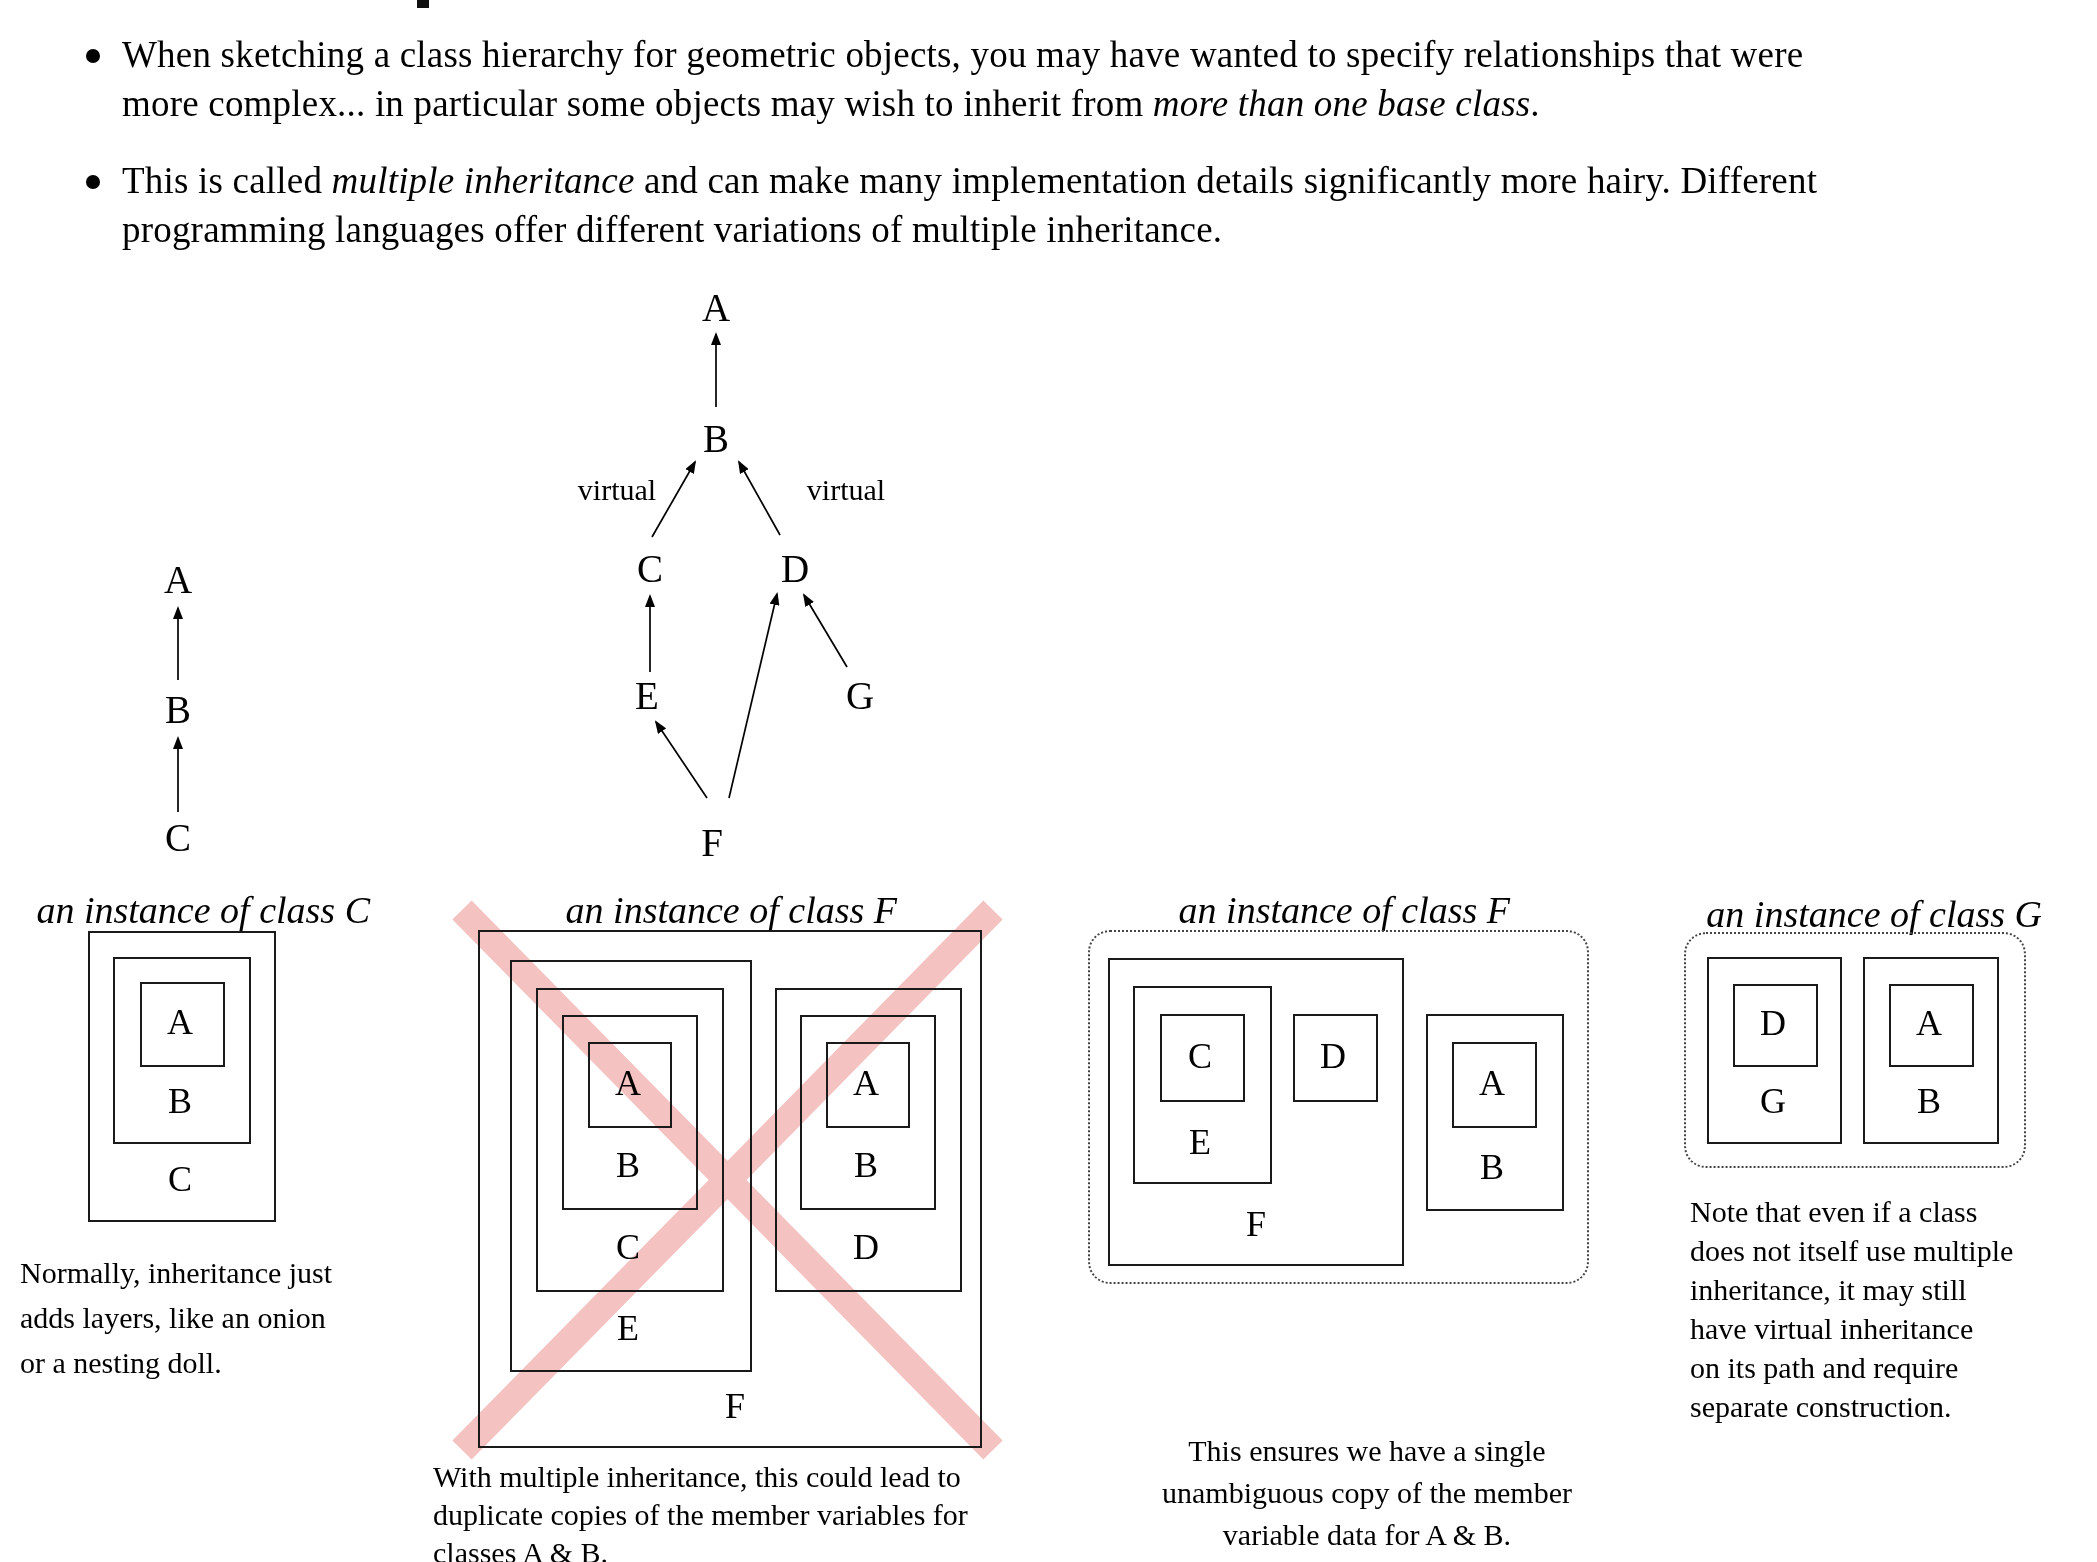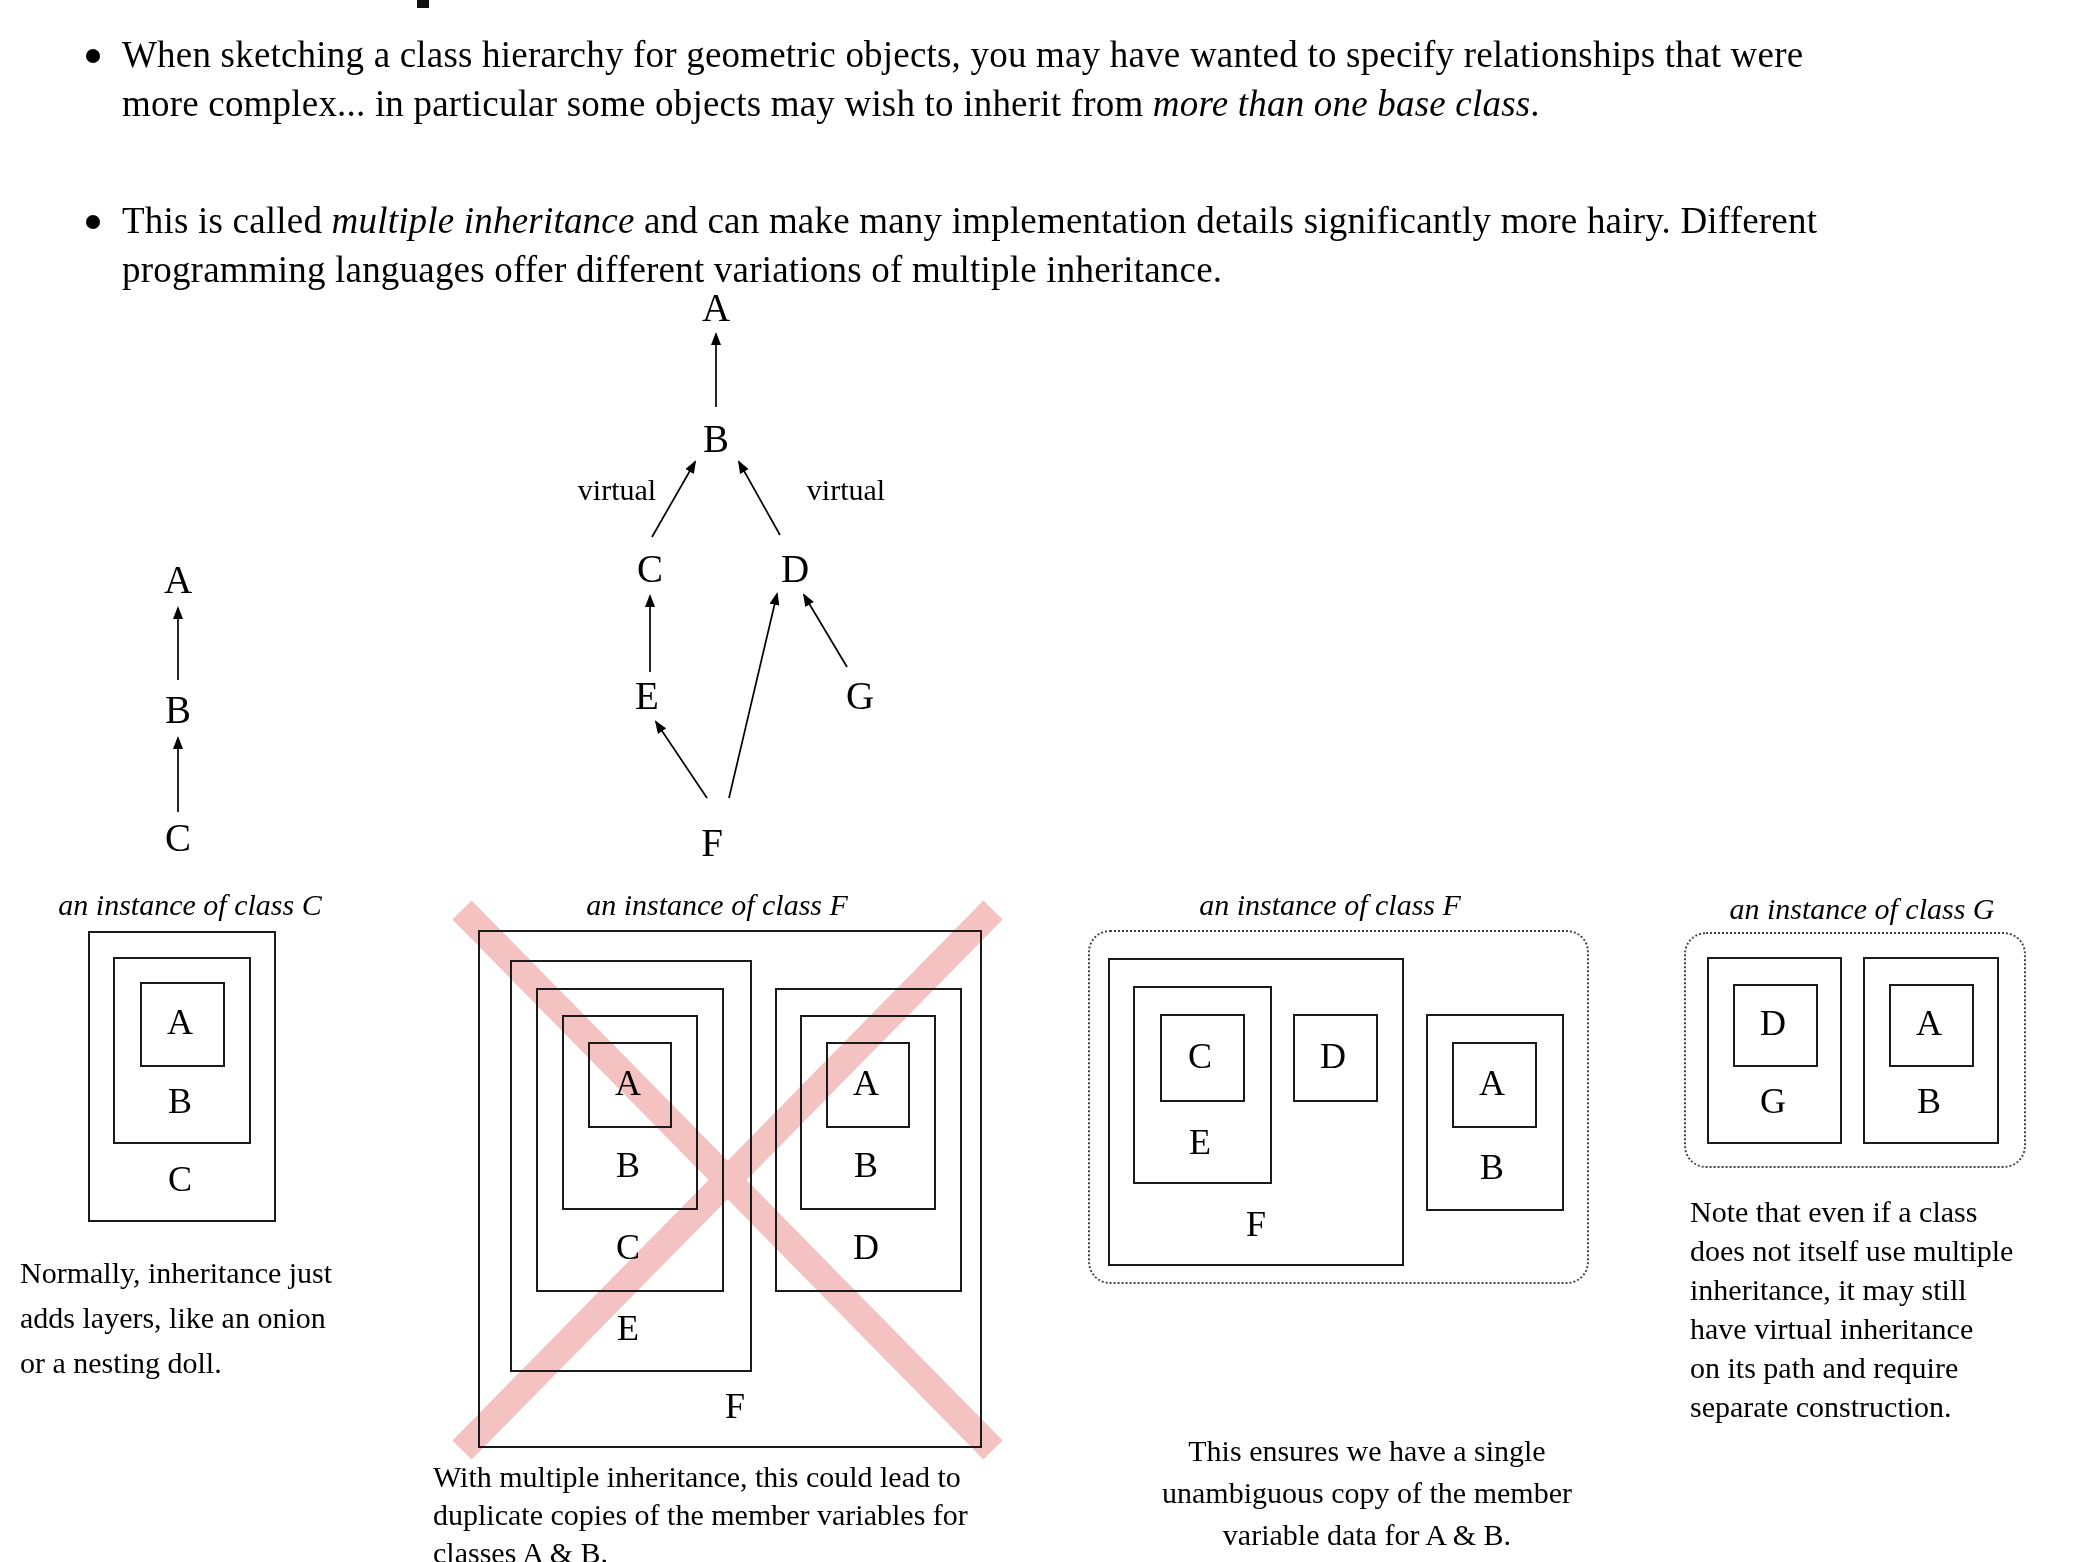--- a/index.html
+++ b/index.html
@@ -20,22 +20,22 @@
   }
   .bullet em { font-style:italic; }
 
   
   svg text { font-family:"Liberation Serif", serif; fill:#000; }
   .nodeletter { font-size:39px; }
   .virtlabel  { font-size:30px; }
 
   
   .ptitle {
-    position:absolute; font-style:italic; font-size:30px;
-    text-align:center; white-space:nowrap;
+    position:absolute; font-style:italic; font-size:38px;
+    text-align:right; white-space:nowrap;
   }
   .ibox { position:absolute; border:2px solid #1a1a1a; background:transparent; }
   .dbox { position:absolute; border:2px dotted #444; border-radius:22px; background:transparent; }
   .blabel {
     position:absolute; transform:translate(-50%,-50%);
     font-size:36px; line-height:36px; white-space:nowrap;
   }
   .caption {
     position:absolute; font-size:30px; white-space:pre-line;
   }
@@ -54,21 +54,21 @@
   <div class="fragment" style="left:417px; top:0; width:12px; height:8px;"></div>
 
   <div class="bullet" style="top:30px;">
     <span class="dot"></span>
     <div class="btext">
       <span>When sketching a class hierarchy for geometric objects, you may have wanted to specify relationships that were</span><br>
       <span>more complex... in particular some objects may wish to inherit from </span><em>more than one base class</em><span>.</span>
     </div>
   </div>
 
-  <div class="bullet" style="top:156px;margin-top:40px;">
+  <div class="bullet" style="top:156px;">
     <span class="dot"></span>
     <div class="btext">
       <span>This is called </span><em>multiple inheritance</em><span> and can make many implementation details significantly more hairy. Different</span><br>
       <span>programming languages offer different variations of multiple inheritance.</span>
     </div>
   </div>
 
   <svg class="abs" style="left:120px; top:545px;" width="130" height="330" viewBox="120 545 130 330">
     <defs>
       <marker id="ah1" markerWidth="13" markerHeight="10" refX="11" refY="5" orient="auto" markerUnits="userSpaceOnUse">

